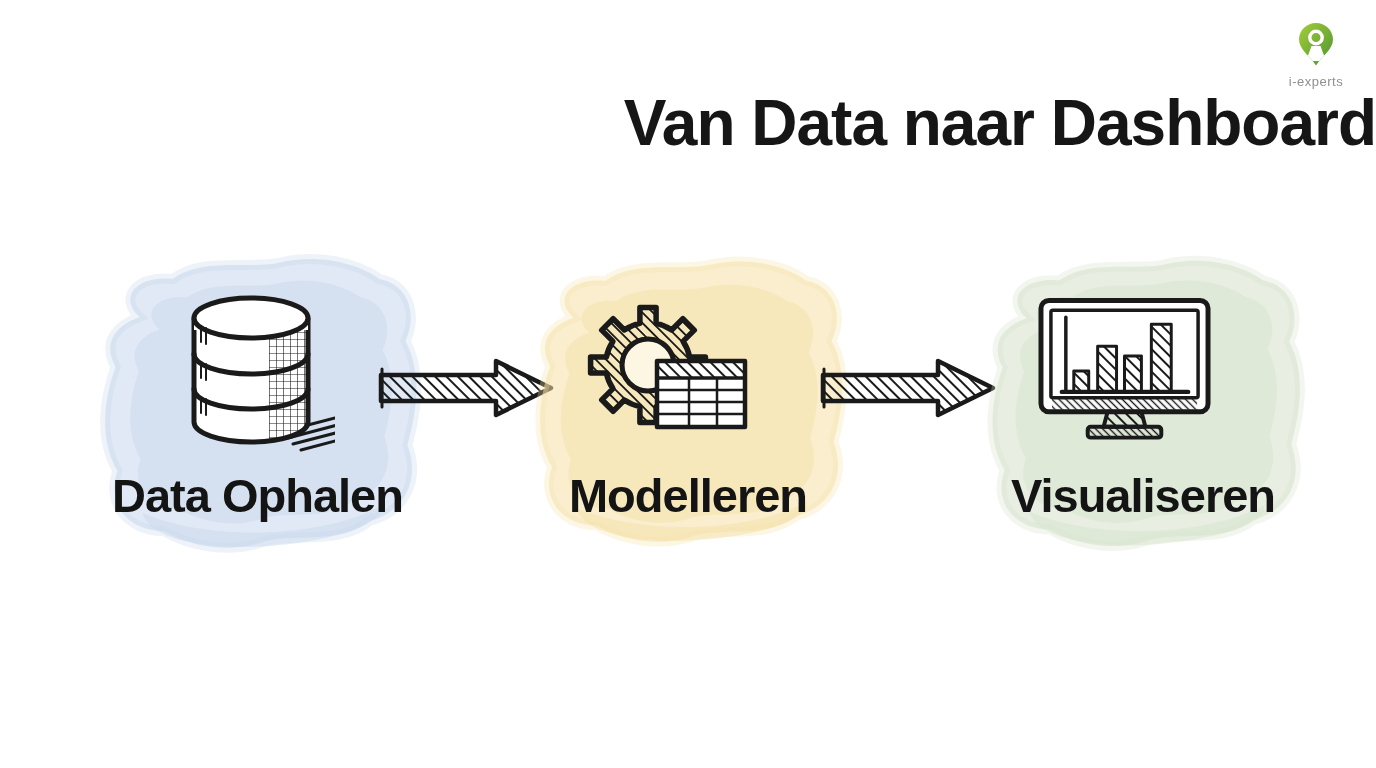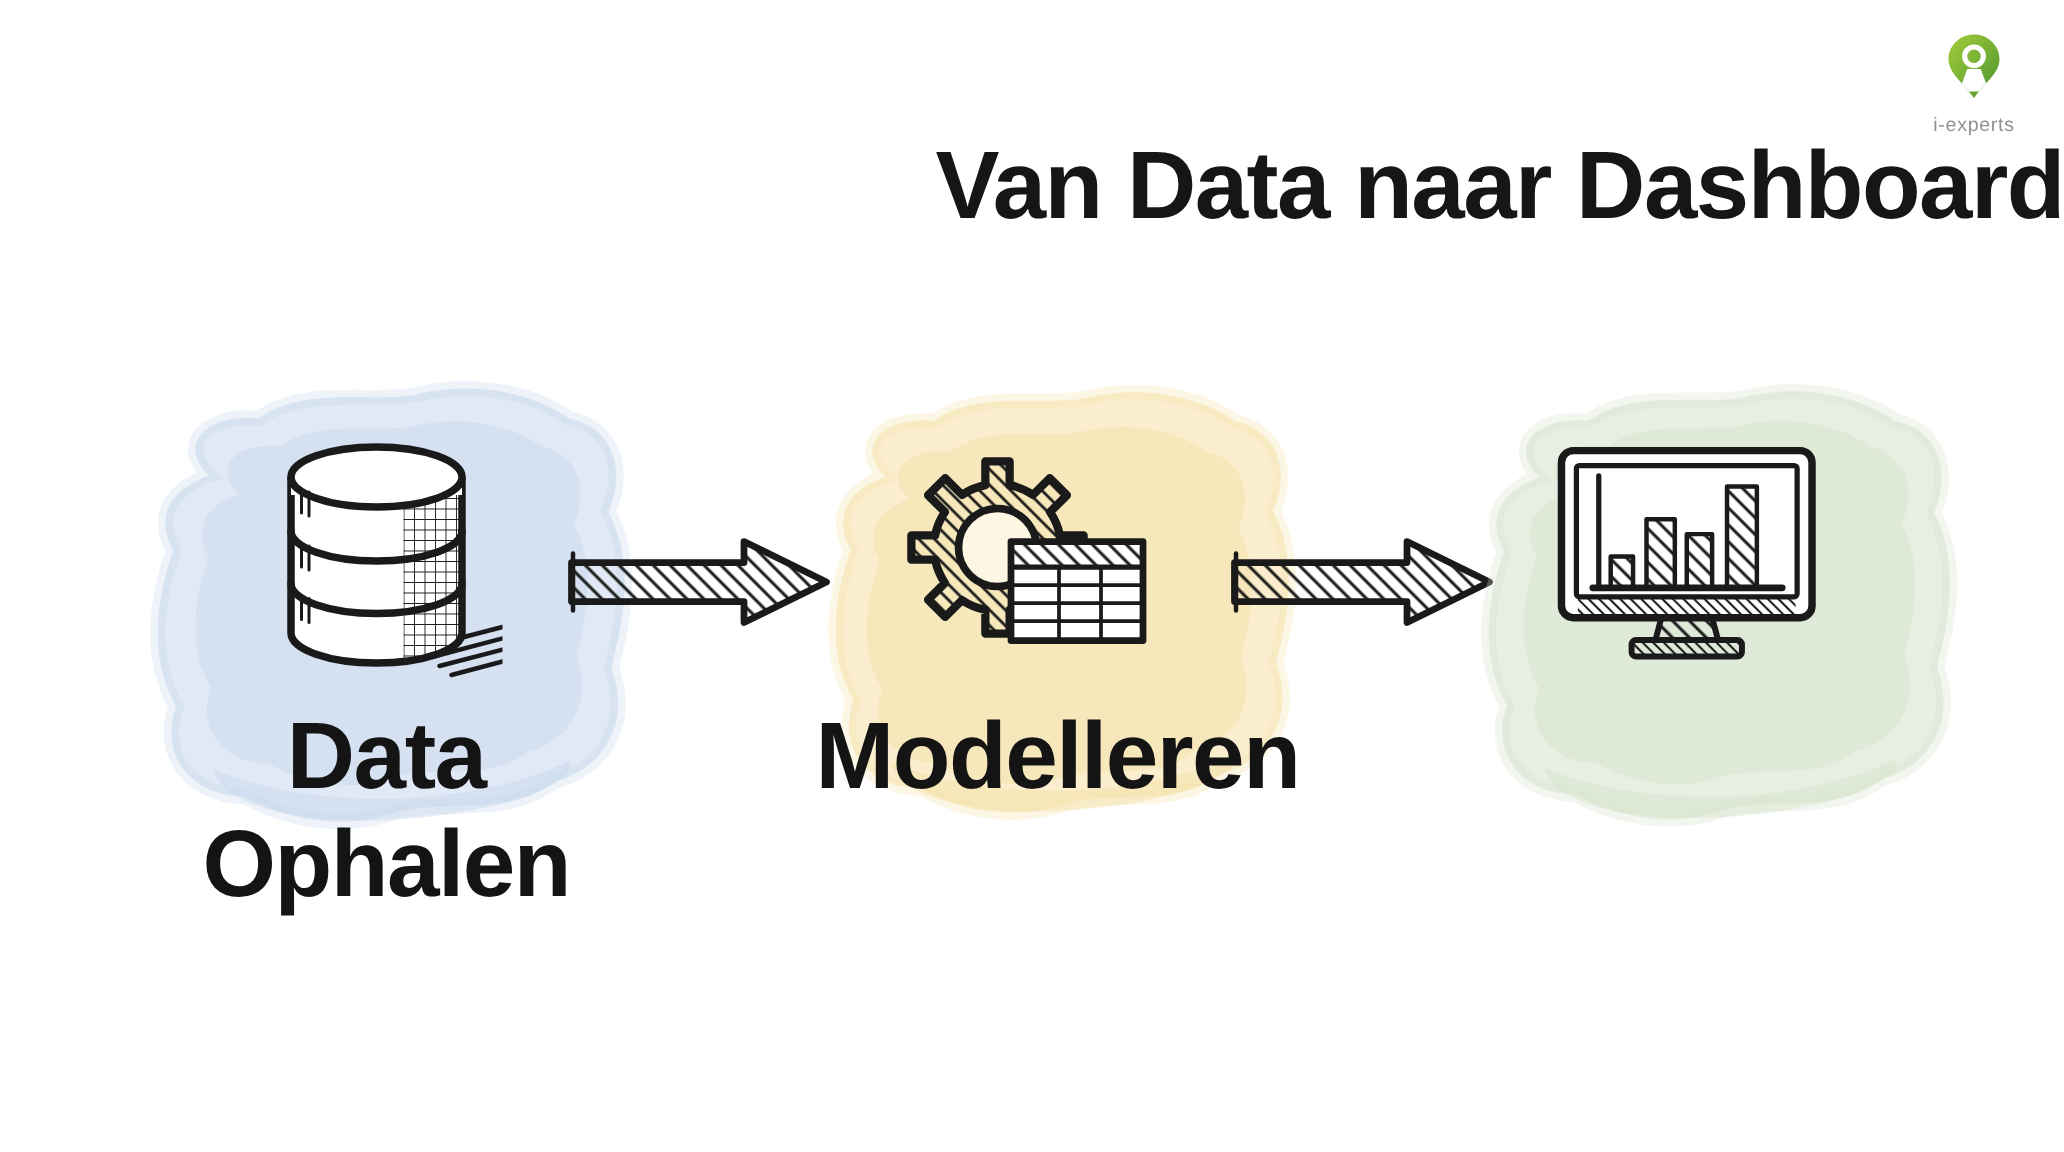--- a/index.html
+++ b/index.html
@@ -15,21 +15,21 @@
     position:absolute;top:22px;right:24px;width:72px;text-align:center;
   }
   .logo-text{
     margin-top:2px;font-size:13px;color:#8f8f8f;letter-spacing:.5px;
   }
   .step{position:absolute;}
   .blob{position:absolute;left:0;top:0;width:100%;height:100%;}
   .icon{position:absolute;}
   .step-label{
     position:absolute;left:0;width:100%;text-align:center;
-    font-size:63px;font-weight:bold;color:#141414;letter-spacing:-1px;
+    font-size:47px;font-weight:bold;color:#141414;letter-spacing:-1px;
   }
   .arrow{position:absolute;}
 </style>
 </head>
 <body>
 
 <div id="canvas">
 
   <svg width="0" height="0" style="position:absolute" aria-hidden="true">
     <defs>
@@ -108,21 +108,21 @@
       </g>
     </svg>
     <div class="step-label" style="top:223px;">Data Ophalen</div>
   </div>
 
   <svg class="arrow" style="left:375px;top:356px;" width="182" height="64" viewBox="0 0 182 64">
     <path d="M6 19 L121 19 L121 5 L176 32 L121 59 L121 45 L6 45 Z" fill="url(#hd)" stroke="#1a1a1a" stroke-width="4.5" stroke-linejoin="round"></path>
     <line x1="7" y1="13" x2="7" y2="51" stroke="#1a1a1a" stroke-width="3" stroke-linecap="round"></line>
   </svg>
 
-  <div class="step" style="left:540px;top:243px;width:330px;height:330px;">
+  <div class="step" style="left:523px;top:243px;width:330px;height:330px;">
     <svg class="blob" viewBox="0 0 340 330">
       <g fill="#f5e0a6">
         <path fill-opacity="0.55" stroke-opacity="0.3" stroke-width="10" d="M52 72 C30 52 50 30 85 34 C115 12 160 24 190 18 C230 8 270 18 292 34 C322 40 330 70 318 96 C336 130 328 170 320 200 C334 238 314 268 282 276 C252 300 210 288 178 296 C140 310 100 300 76 286 C40 286 18 258 30 226 C10 192 18 150 28 122 C14 96 30 80 52 72 Z" stroke="#f5e0a6"></path>
         <path fill-opacity="0.45" transform="translate(24,26) scale(0.85)" d="M52 72 C30 52 50 30 85 34 C115 12 160 24 190 18 C230 8 270 18 292 34 C322 40 330 70 318 96 C336 130 328 170 320 200 C334 238 314 268 282 276 C252 300 210 288 178 296 C140 310 100 300 76 286 C40 286 18 258 30 226 C10 192 18 150 28 122 C14 96 30 80 52 72 Z"></path>
         <path fill-opacity="0.45" d="M55 268 C120 296 230 294 292 262 C300 278 240 300 160 302 C95 302 60 288 55 268 Z"></path>
       </g>
     </svg>
     <svg class="icon" style="left:50px;top:44px;" width="200" height="165" viewBox="0 0 200 165">
 
       <g transform="translate(75,78) scale(0.92)">
@@ -171,15 +171,16 @@
       <g fill="url(#hd)" stroke="#1a1a1a" stroke-width="3" stroke-linejoin="round">
         <rect x="36" y="74" width="15" height="21"></rect>
         <rect x="60" y="49" width="19" height="46"></rect>
         <rect x="87" y="59" width="17" height="36"></rect>
         <rect x="114" y="27" width="20" height="68"></rect>
       </g>
 
       <polygon points="70,115 104,115 108,130 66,130" fill="url(#hd)" stroke="#1a1a1a" stroke-width="4" stroke-linejoin="round"></polygon>
       <rect x="50" y="130" width="74" height="11" rx="3" fill="url(#hdf)" stroke="#1a1a1a" stroke-width="4"></rect>
     </svg>
+    <div class="step-label" style="top:221px;">Visualiseren</div>
   </div>
 
 </div>
 
 </body></html>

